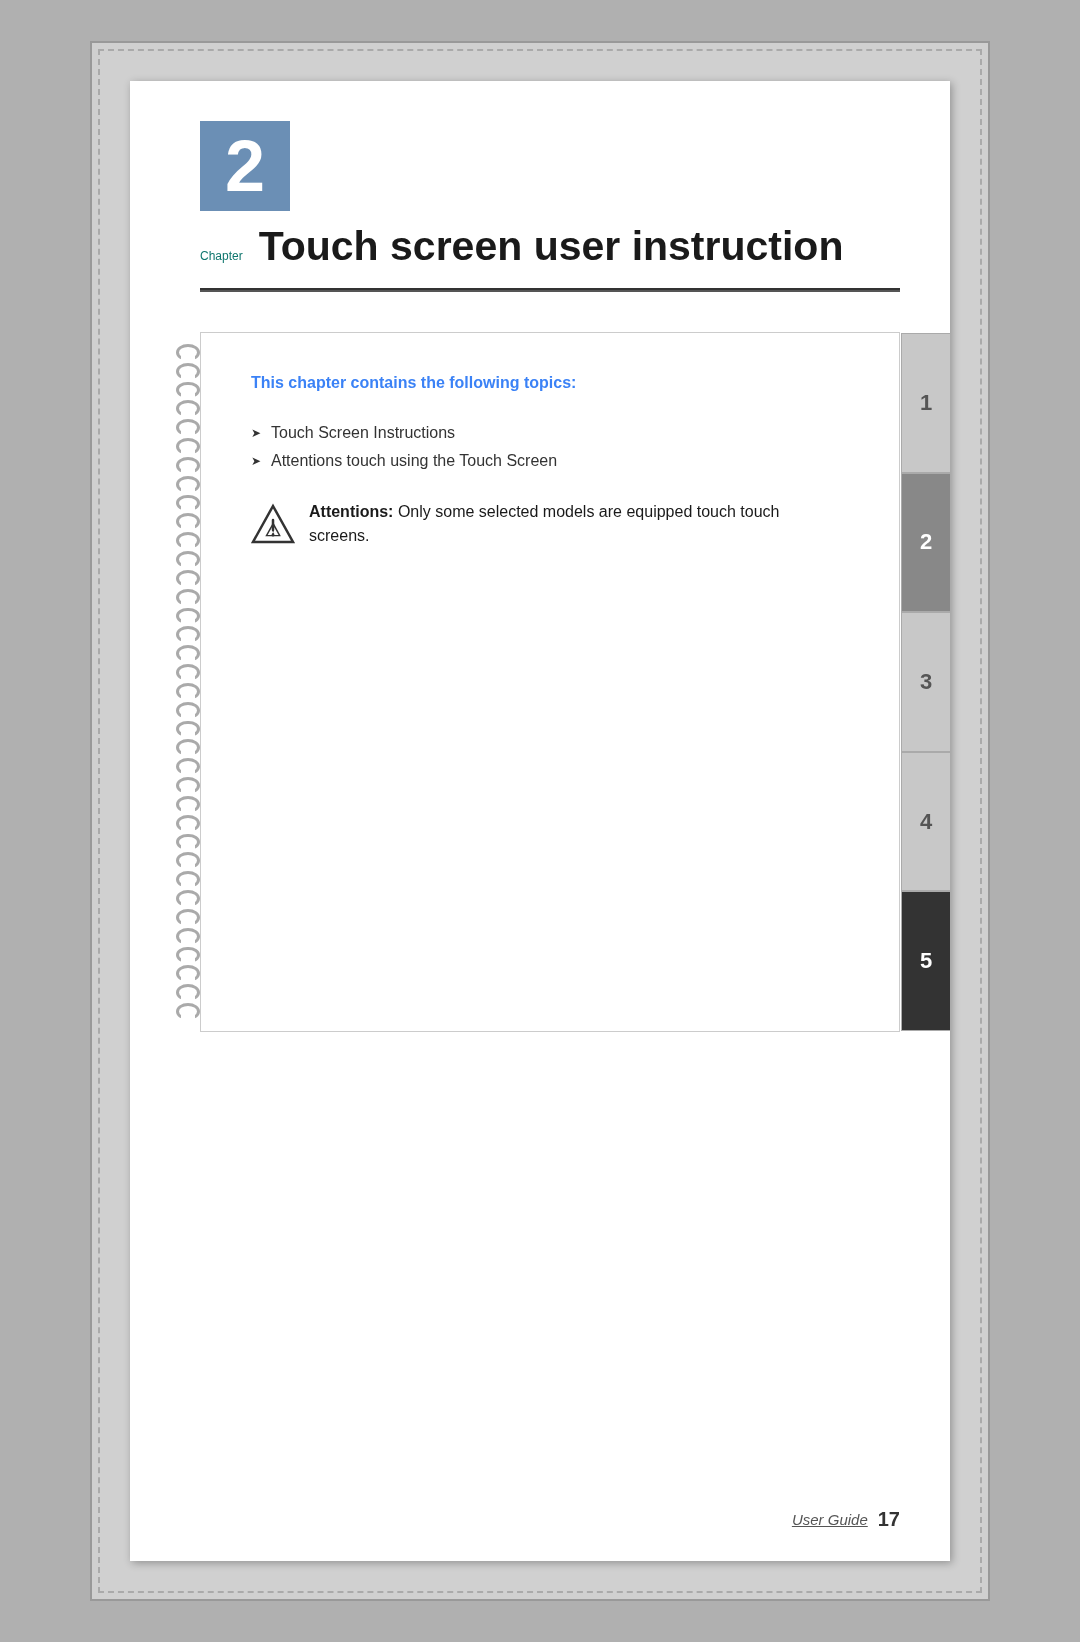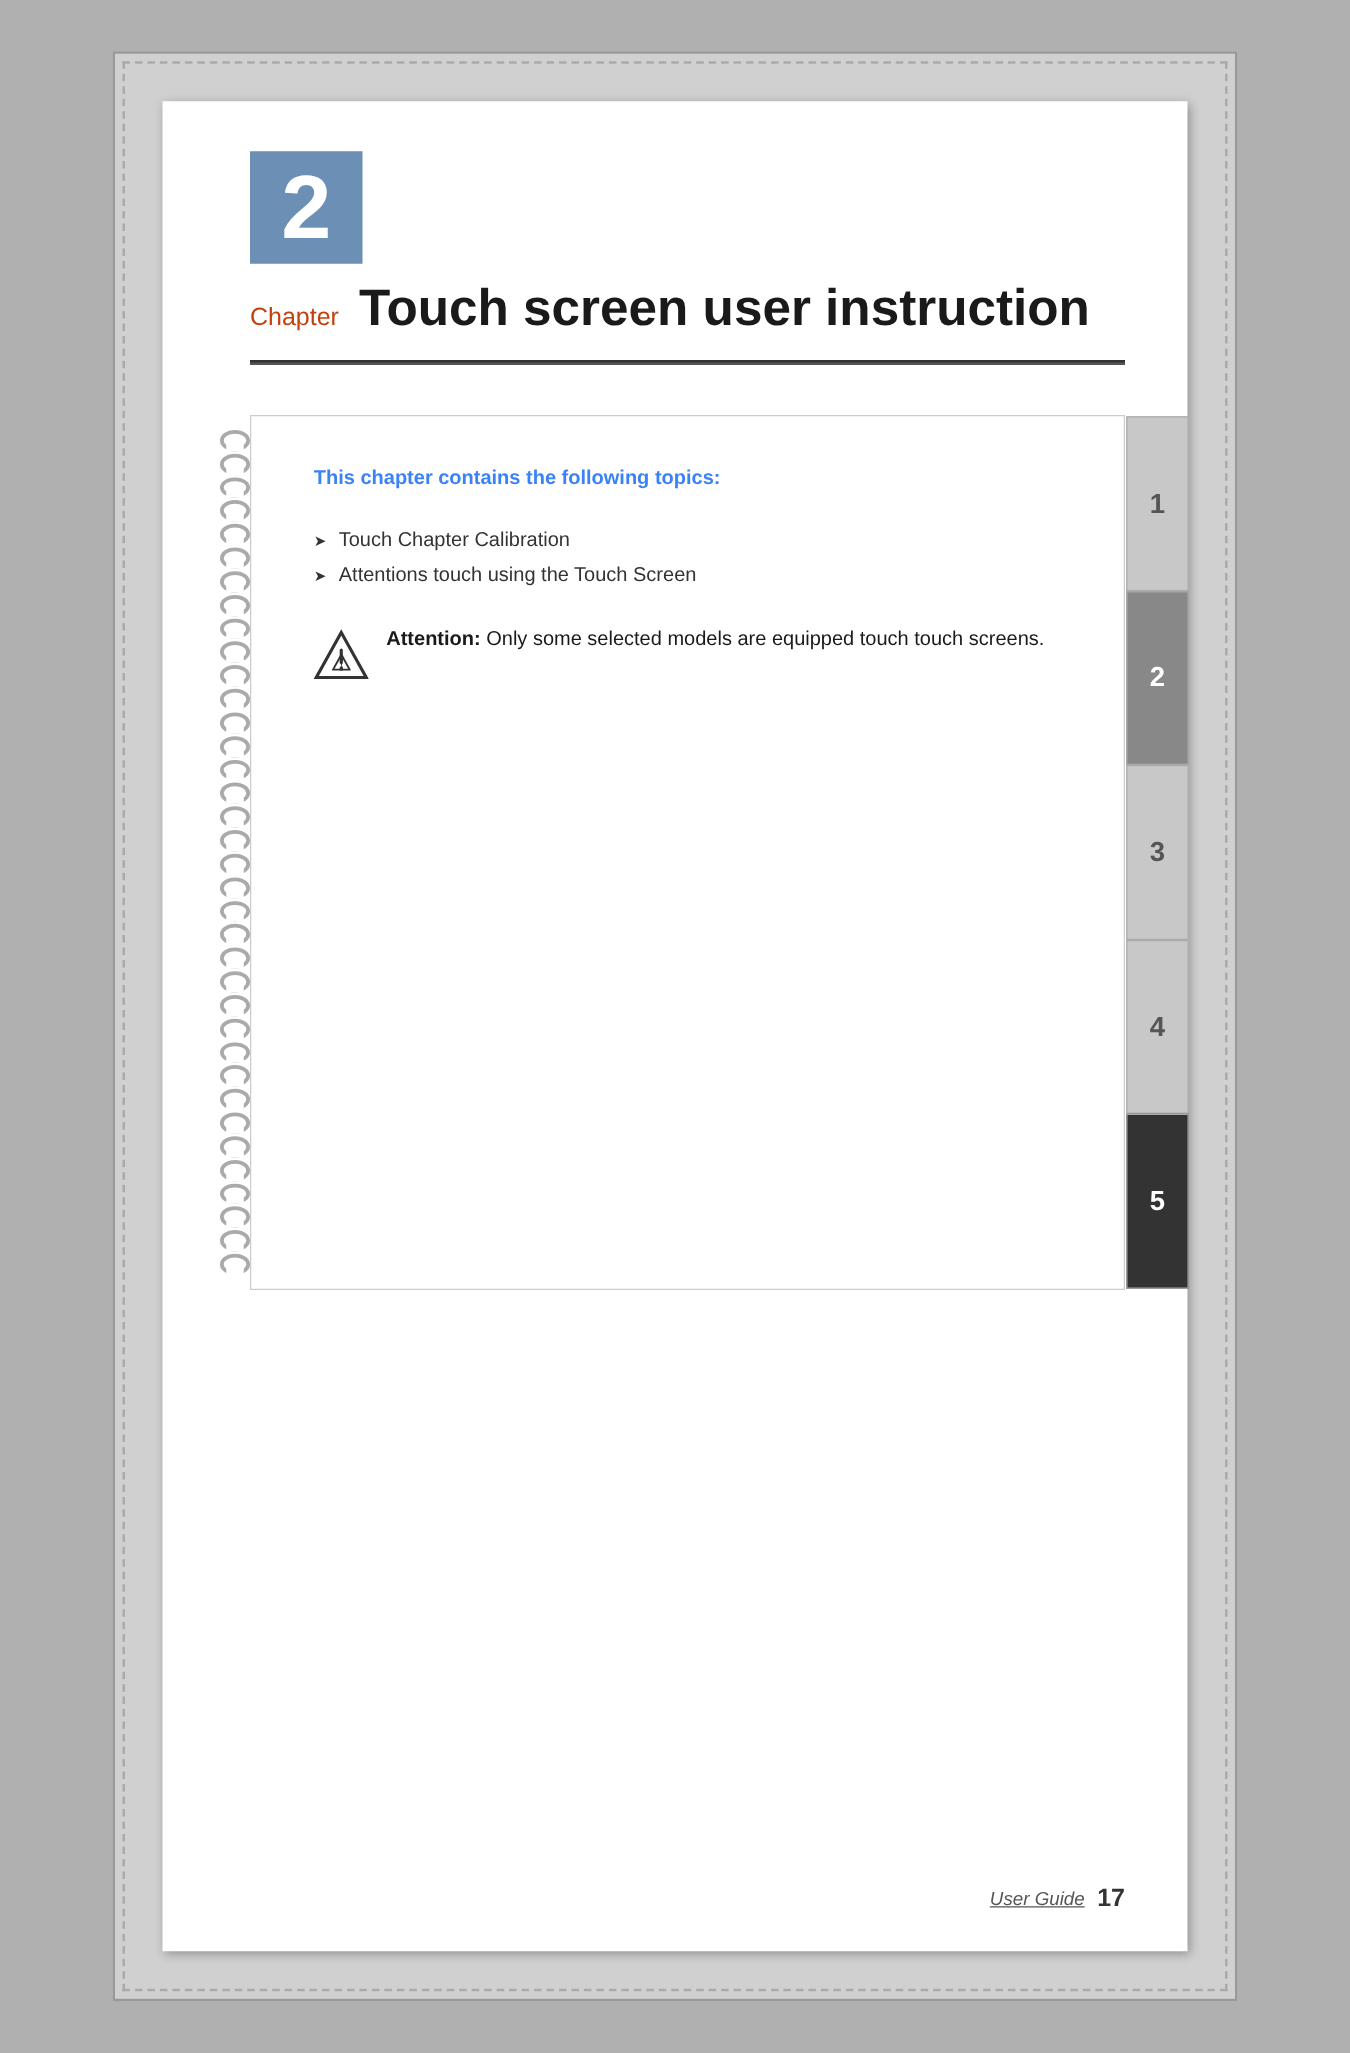--- a/index.html
+++ b/index.html
@@ -61,22 +61,22 @@
     }
 
     .chapter-title-row {
       display: flex;
       align-items: baseline;
       gap: 16px;
       margin-top: 4px;
     }
 
     .chapter-label {
-      font-size: 20px;
-      color: #c2410c;
+      font-size: 12px;
+      color: #0f766e;
       font-weight: normal;
     }
 
     .chapter-title {
       font-size: 41px;
       font-weight: bold;
       color: #1a1a1a;
     }
 
     .chapter-divider {
@@ -306,34 +306,34 @@
         <div class="tab-item tab-2">2</div>
         <div class="tab-item">3</div>
         <div class="tab-item">4</div>
         <div class="tab-item active">5</div>
       </div>
 
       <div class="notebook-content">
         <div class="notebook-title">This chapter contains the following topics:</div>
 
         <ul class="topics-list">
-          <li class="topic-item">Touch Chapter Calibration</li>
+          <li class="topic-item">Touch Screen Instructions</li>
           <li class="topic-item">Attentions touch using the Touch Screen</li>
         </ul>
 
         <div class="attention-box">
 
           <svg class="attention-icon" viewBox="0 0 44 44" xmlns="http://www.w3.org/2000/svg">
             <polygon points="22,4 42,40 2,40" fill="none" stroke="#333" stroke-width="2.5"></polygon>
             <text x="22" y="34" text-anchor="middle" font-size="18" font-weight="bold" fill="#333">⚠</text>
             <line x1="22" y1="18" x2="22" y2="28" stroke="#333" stroke-width="2.5" stroke-linecap="round"></line>
             <circle cx="22" cy="33" r="1.5" fill="#333"></circle>
           </svg>
           <div class="attention-text">
-            <strong>Attention:</strong><span> Only some selected models are equipped touch touch screens.</span>
+            <strong>Attentions:</strong><span> Only some selected models are equipped touch touch screens.</span>
           </div>
         </div>
       </div>
     </div>
 
     <div class="page-footer">
       <span class="footer-label">User Guide</span>
       <span class="footer-page">17</span>
     </div>
 

